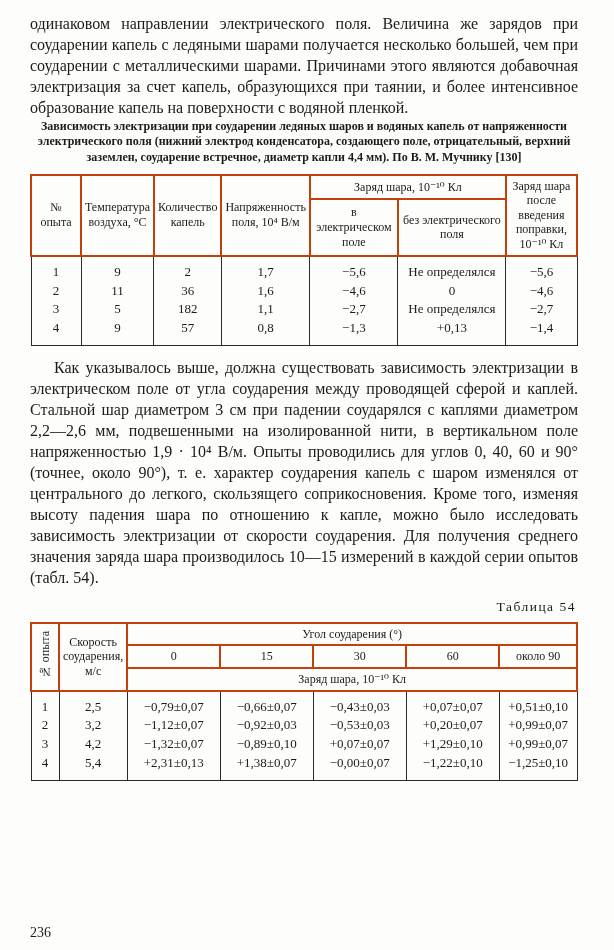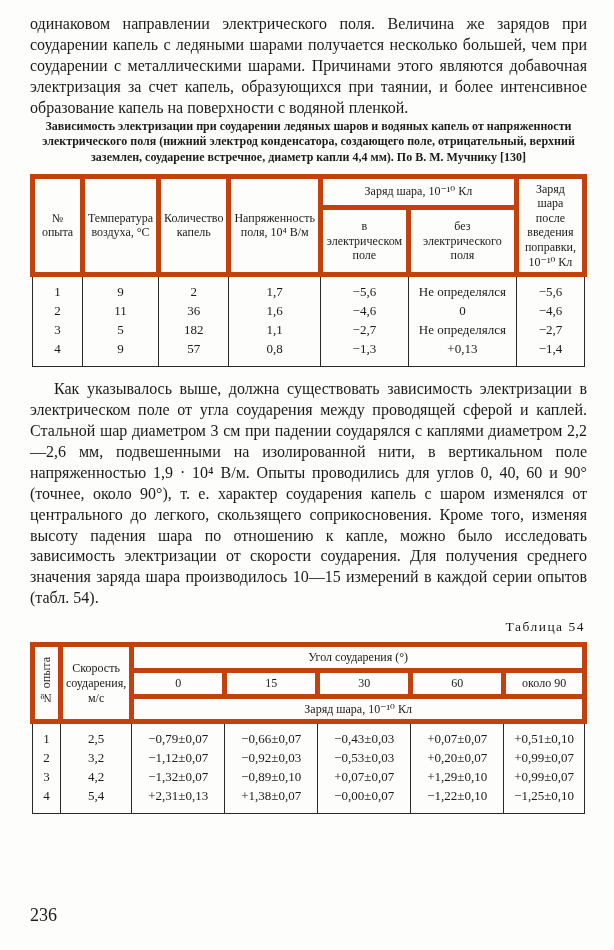--- a/index.html
+++ b/index.html
@@ -2,21 +2,21 @@
 <html><head>
 <meta charset="utf-8">
 <style>
   * { margin:0; padding:0; box-sizing:border-box; }
   html,body { background:#fdfdfb; }
   .page {
     width:614px; height:950px;
     background:#fdfdfb;
     color:#1b1b1b;
     font-family:"Liberation Serif","DejaVu Serif",serif;
-    padding:14px 27px 0 30px;
+    padding:14px 36px 0 30px;
     position:relative;
     overflow:hidden;
   }
   .body-text {
     font-size:16px;
     line-height:1.31;
     text-align:justify;
   }
   .indent { text-indent:24px; }
   .tbl-label {
@@ -32,21 +32,21 @@
     text-align:center;
     margin:0 4px 8px 4px;
   }
   table.tbl {
     width:100%;
     border-collapse:collapse;
     border:1.5px solid #2a2a2a;
     margin-bottom:10px;
   }
   table.tbl th {
-    border:5px solid #c2410c;
+    border:2px solid #c2410c;
     font-weight:normal;
     text-align:center;
     vertical-align:middle;
     padding:3px 3px;
     font-size:12px;
     line-height:1.22;
   }
   table.tbl td {
     border-left:1px solid #2a2a2a;
     border-right:1px solid #2a2a2a;
@@ -60,22 +60,22 @@
   table.tbl tbody tr:last-child td { padding-bottom:8px; }
   .vert {
     writing-mode:vertical-rl;
     transform:rotate(180deg);
     display:inline-block;
     white-space:nowrap;
     font-size:12px;
   }
   .page-number {
     position:absolute;
-    left:30px; bottom:24px;
-    font-size:18px;
+    left:30px; bottom:9px;
+    font-size:14px;
   }
   .mt { margin-top:12px; }
 </style>
 </head>
 <body>
 
 <div class="page">
 
   <p class="body-text">одинаковом направлении электрического поля. Величина же зарядов при соударении капель с ледяными шарами получается несколько большей, чем при соударении с металлическими шарами. Причинами этого являются добавочная электризация за счет капель, образующихся при таянии, и более интенсивное образование капель на поверхности с водяной пленкой.</p>
 

